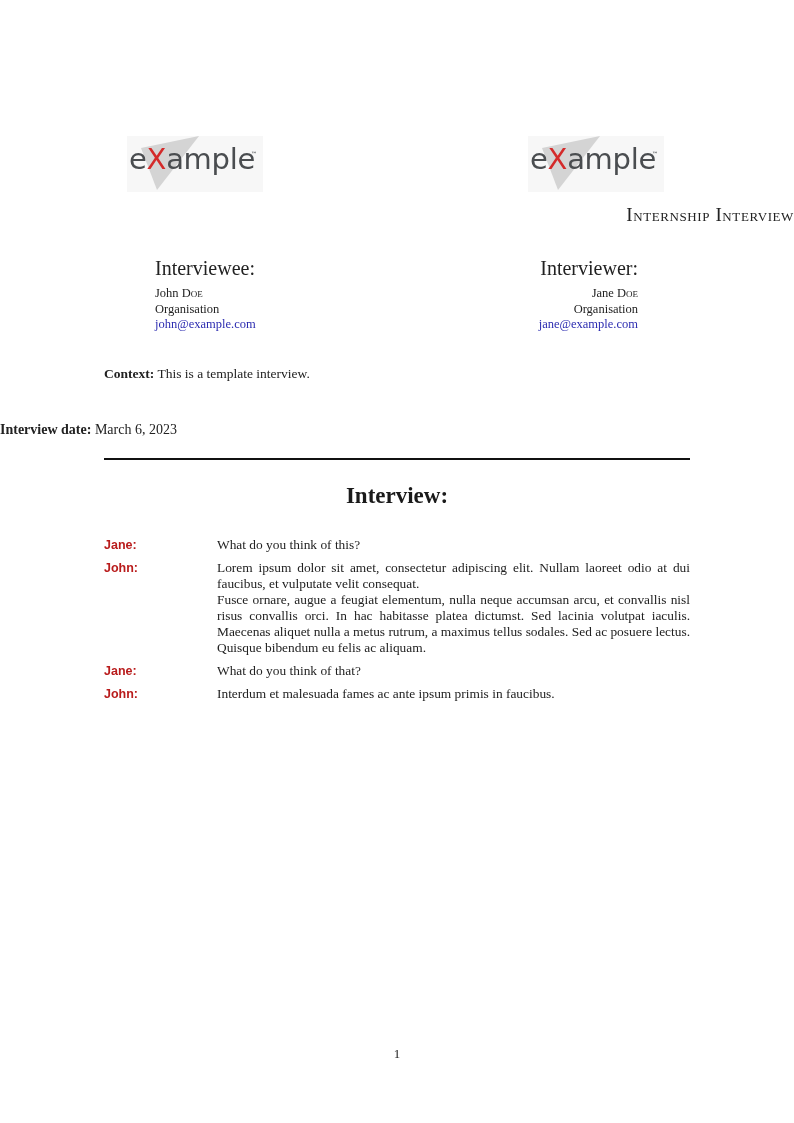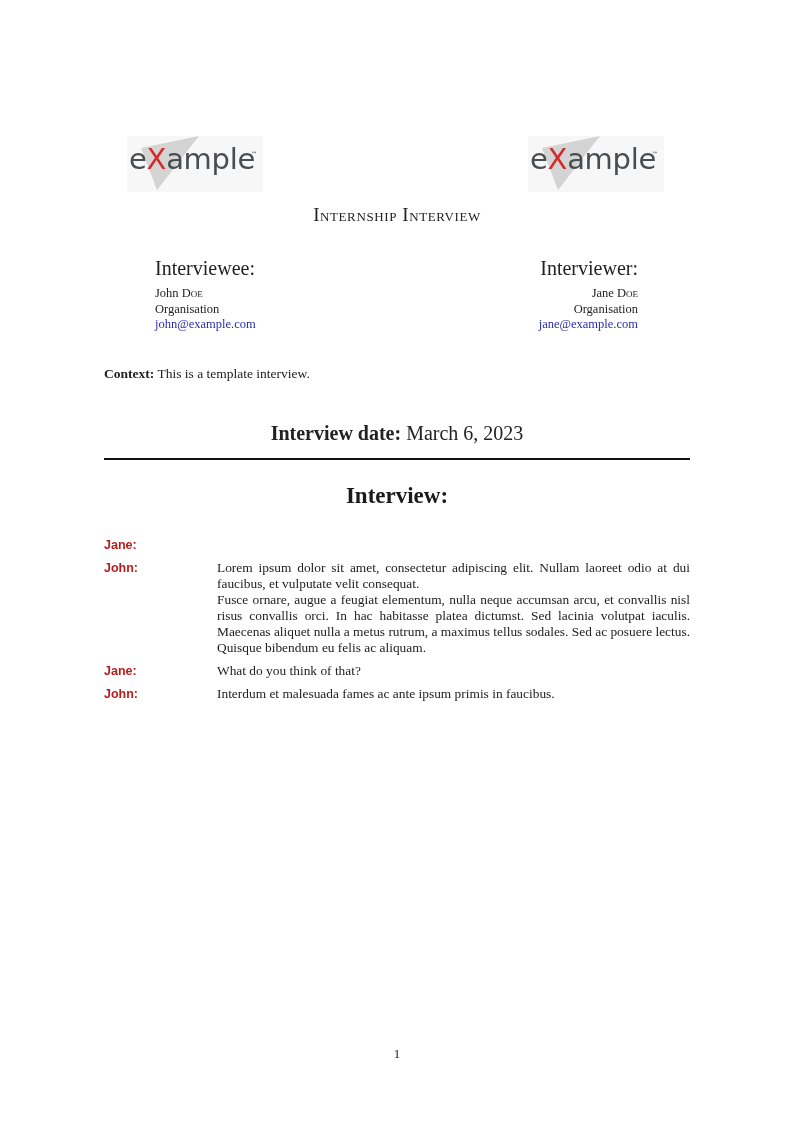--- a/index.html
+++ b/index.html
@@ -44,21 +44,21 @@
       font-size: 6px;
       font-weight: bold;
       color: #4a4d50;
     }
 
     
     .title {
       position: absolute;
       top: 204px;
       left: 0; width: 794px;
-      text-align: center;
+      text-align: right;
       font-family: "Liberation Serif", "DejaVu Serif", serif;
       font-size: 19px;
       font-variant: small-caps;
       letter-spacing: 0.6px;
       color: #222;
     }
 
     
     .party { position: absolute; top: 256px; font-family: "Liberation Serif", "DejaVu Serif", serif; }
     .party.left { left: 155px; text-align: left; }
@@ -75,23 +75,23 @@
       font-family: "Liberation Serif", "DejaVu Serif", serif;
       font-size: 13.5px;
       color: #222;
     }
     .context b { font-weight: bold; font-family: Liberation Serif, serif; }
 
     
     .date {
       position: absolute;
       top: 422px; left: 0; width: 794px;
-      text-align: center;
-      font-family: "Liberation Serif", "DejaVu Serif", serif;
-      font-size: 20px;
+      text-align: left;
+      font-family: "Liberation Serif", "DejaVu Serif", serif;
+      font-size: 14px;
       color: #222;
     }
     .date b { font-weight: bold; }
 
     .rule {
       position: absolute;
       top: 458px; left: 104px;
       width: 586px; height: 2px;
       background: #111;
     }
@@ -184,20 +184,23 @@
     <span>March 6, 2023</span>
   </div>
 
   <div class="rule"></div>
 
   <div class="section-title">Interview:</div>
 
   <div class="dialogue">
     <div class="turn">
       <div class="speaker">Jane:</div>
+      <div class="utterance">
+        <p>What do you think of this?</p>
+      </div>
     </div>
     <div class="turn">
       <div class="speaker">John:</div>
       <div class="utterance">
         <p>Lorem ipsum dolor sit amet, consectetur adipiscing elit. Nullam laoreet odio at dui faucibus, et vulputate velit consequat.</p>
         <p>Fusce ornare, augue a feugiat elementum, nulla neque accumsan arcu, et convallis nisl risus convallis orci. In hac habitasse platea dictumst. Sed lacinia volutpat iaculis. Maecenas aliquet nulla a metus rutrum, a maximus tellus sodales. Sed ac posuere lectus.</p>
         <p>Quisque bibendum eu felis ac aliquam.</p>
       </div>
     </div>
     <div class="turn">

